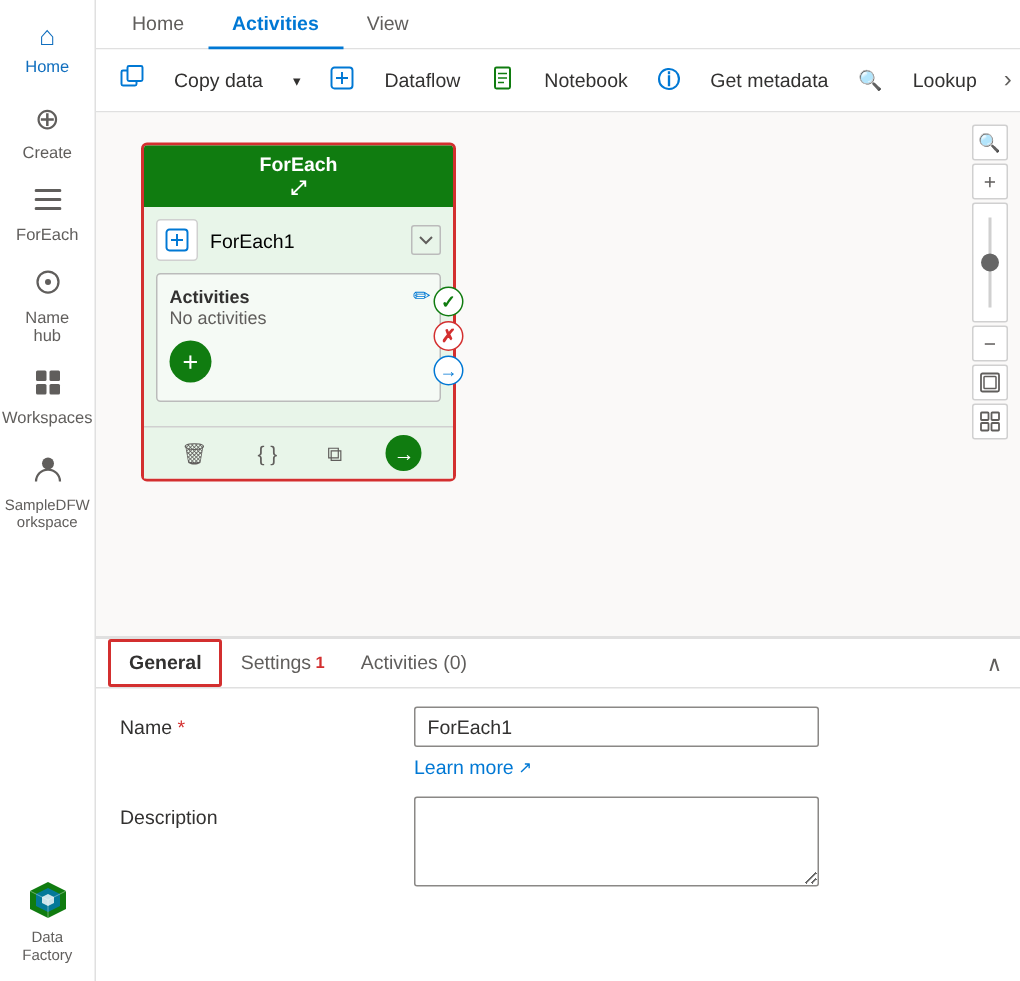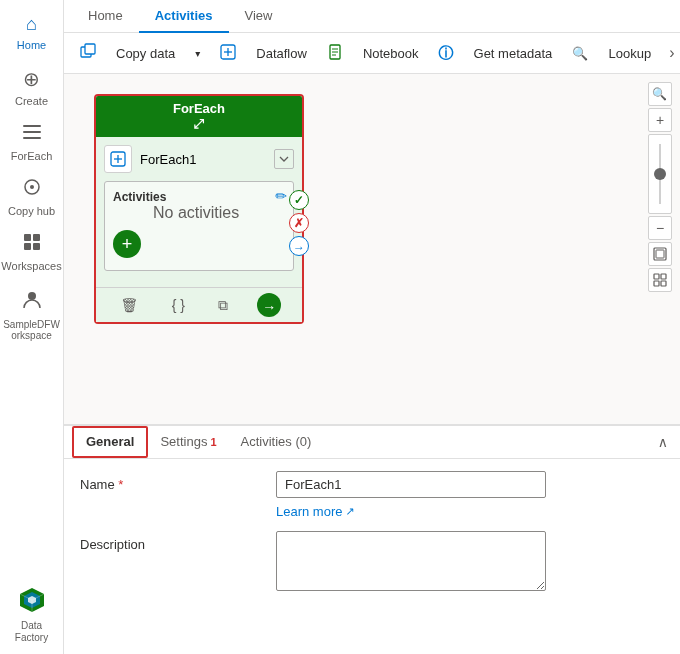--- a/index.html
+++ b/index.html
@@ -442,21 +442,21 @@
     </span>
     <span class="label">ForEach</span>
   </div>
   <div class="sidebar-item">
     <span class="icon">
       <svg width="18" height="18" viewBox="0 0 18 18" fill="none">
         <circle cx="9" cy="9" r="7" stroke="#605e5c" stroke-width="1.5" fill="none"></circle>
         <circle cx="9" cy="9" r="2" fill="#605e5c"></circle>
       </svg>
     </span>
-    <span class="label">Copy hub</span>
+    <span class="label">Name hub</span>
   </div>
   <div class="sidebar-item">
     <span class="icon">
       <svg width="18" height="18" viewBox="0 0 18 18" fill="none">
         <rect x="1" y="1" width="7" height="7" rx="1" fill="#605e5c"></rect>
         <rect x="10" y="1" width="7" height="7" rx="1" fill="#605e5c"></rect>
         <rect x="1" y="10" width="7" height="7" rx="1" fill="#605e5c"></rect>
         <rect x="10" y="10" width="7" height="7" rx="1" fill="#605e5c"></rect>
       </svg>
     </span>
@@ -556,21 +556,21 @@
           <span>ForEach1</span>
           <button class="foreach-expand-btn">
             <svg width="12" height="12" viewBox="0 0 12 12" fill="none">
               <path d="M2 4l4 4 4-4" stroke="#605e5c" stroke-width="1.3"></path>
             </svg>
           </button>
         </div>
 
         <div class="foreach-inner" style="position:relative;">
           <div style="font-size:12px;font-weight:600;color:#323130;">Activities</div>
-          <div style="font-size:16px;color:#605e5c;margin-left:40px;">No activities</div>
+          <div style="font-size:12px;color:#605e5c;">No activities</div>
           <button class="foreach-edit-btn">✏</button>
           <div style="margin-top:8px;">
             <button class="foreach-add-btn">+</button>
           </div>
 
           <div style="position:absolute;right:-16px;top:8px;display:flex;flex-direction:column;gap:3px;">
             <div class="status-icon status-green">✓</div>
             <div class="status-icon status-red">✗</div>
             <div class="status-icon status-blue">→</div>
           </div>

